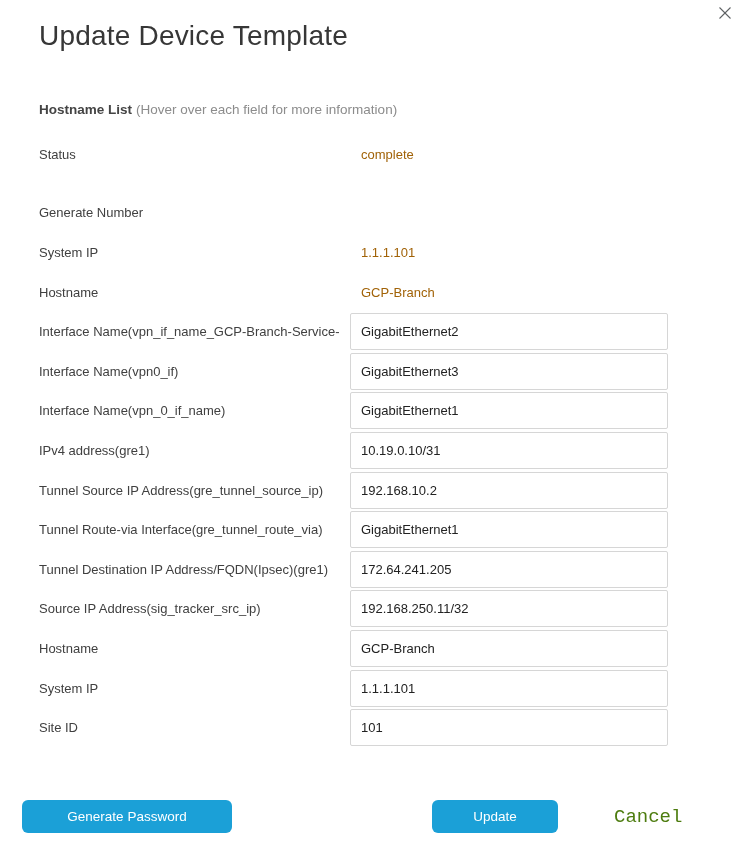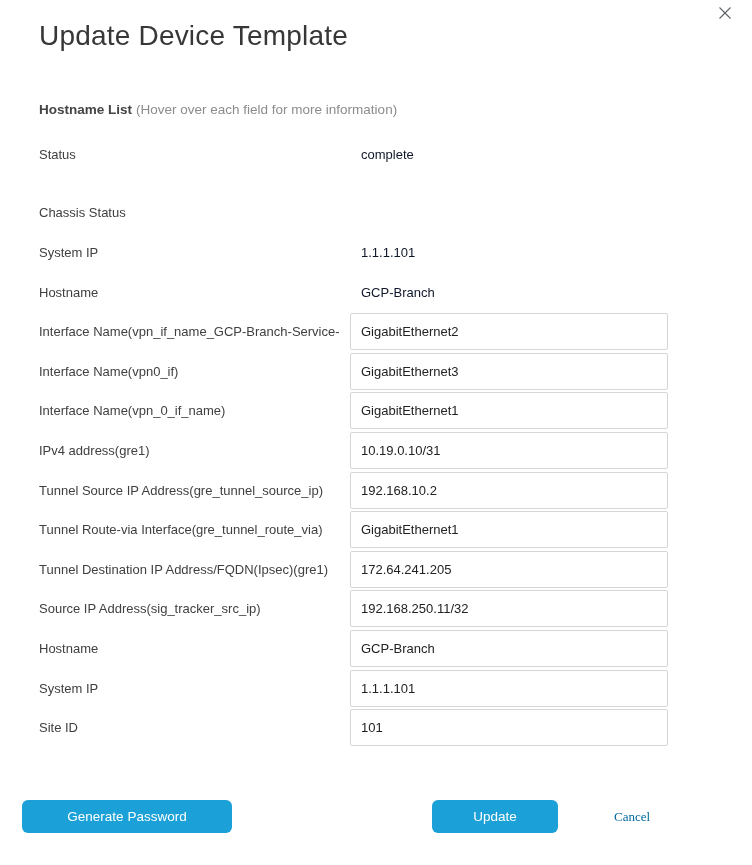--- a/index.html
+++ b/index.html
@@ -45,21 +45,21 @@
   }
   .row.static-row { height: 40px; }
   .gap-after-status { height: 18px; }
 
   .field-label {
     width: 311px; flex: 0 0 311px;
     font-size: 13px; color: #404040;
     white-space: nowrap; overflow: hidden;
   }
   .static-value {
-    font-size: 13px; color: #0f172a;
+    font-size: 13px; color: #a16207;
     padding-left: 11px;
     white-space: nowrap;
   }
   .field-input {
     width: 318px; height: 37px;
     border: 1px solid #d6d6d6; border-radius: 2px;
     background: #fff;
     font-family: "Liberation Sans", sans-serif;
     font-size: 13px; color: #222;
     padding: 0 10px;
@@ -76,23 +76,23 @@
     font-family: "Liberation Sans", sans-serif;
     font-size: 13.5px;
     cursor: pointer;
     display: flex; align-items: center; justify-content: center;
   }
   .btn-generate { left: 22px; width: 210px; }
   .btn-update { left: 432px; width: 126px; }
   .link-cancel {
     position: absolute; left: 614px; top: 50%;
     transform: translateY(-50%);
-    color: #0369a1; font-size: 13px;
+    color: #4d7c0f; font-size: 19px;
     cursor: pointer; background: none; border: none;
-    font-family: Liberation Serif, serif;
+    font-family: Liberation Mono, monospace;
   }
 </style>
 </head>
 <body>
 
 <div class="dialog">
 
   <div class="close-btn">
     <svg viewBox="0 0 16 16" aria-hidden="true">
       <line x1="2.5" y1="2.5" x2="13.5" y2="13.5" stroke="currentColor" stroke-width="1.1"></line>
@@ -109,21 +109,21 @@
   <div class="form">
 
     <div class="row static-row">
       <span class="field-label">Status</span>
       <span class="static-value">complete</span>
     </div>
 
     <div class="gap-after-status"></div>
 
     <div class="row static-row">
-      <span class="field-label">Chassis Status</span>
+      <span class="field-label">Generate Number</span>
       <span class="static-value"></span>
     </div>
 
     <div class="row static-row">
       <span class="field-label">System IP</span>
       <span class="static-value">1.1.1.101</span>
     </div>
 
     <div class="row static-row">
       <span class="field-label">Hostname</span>

